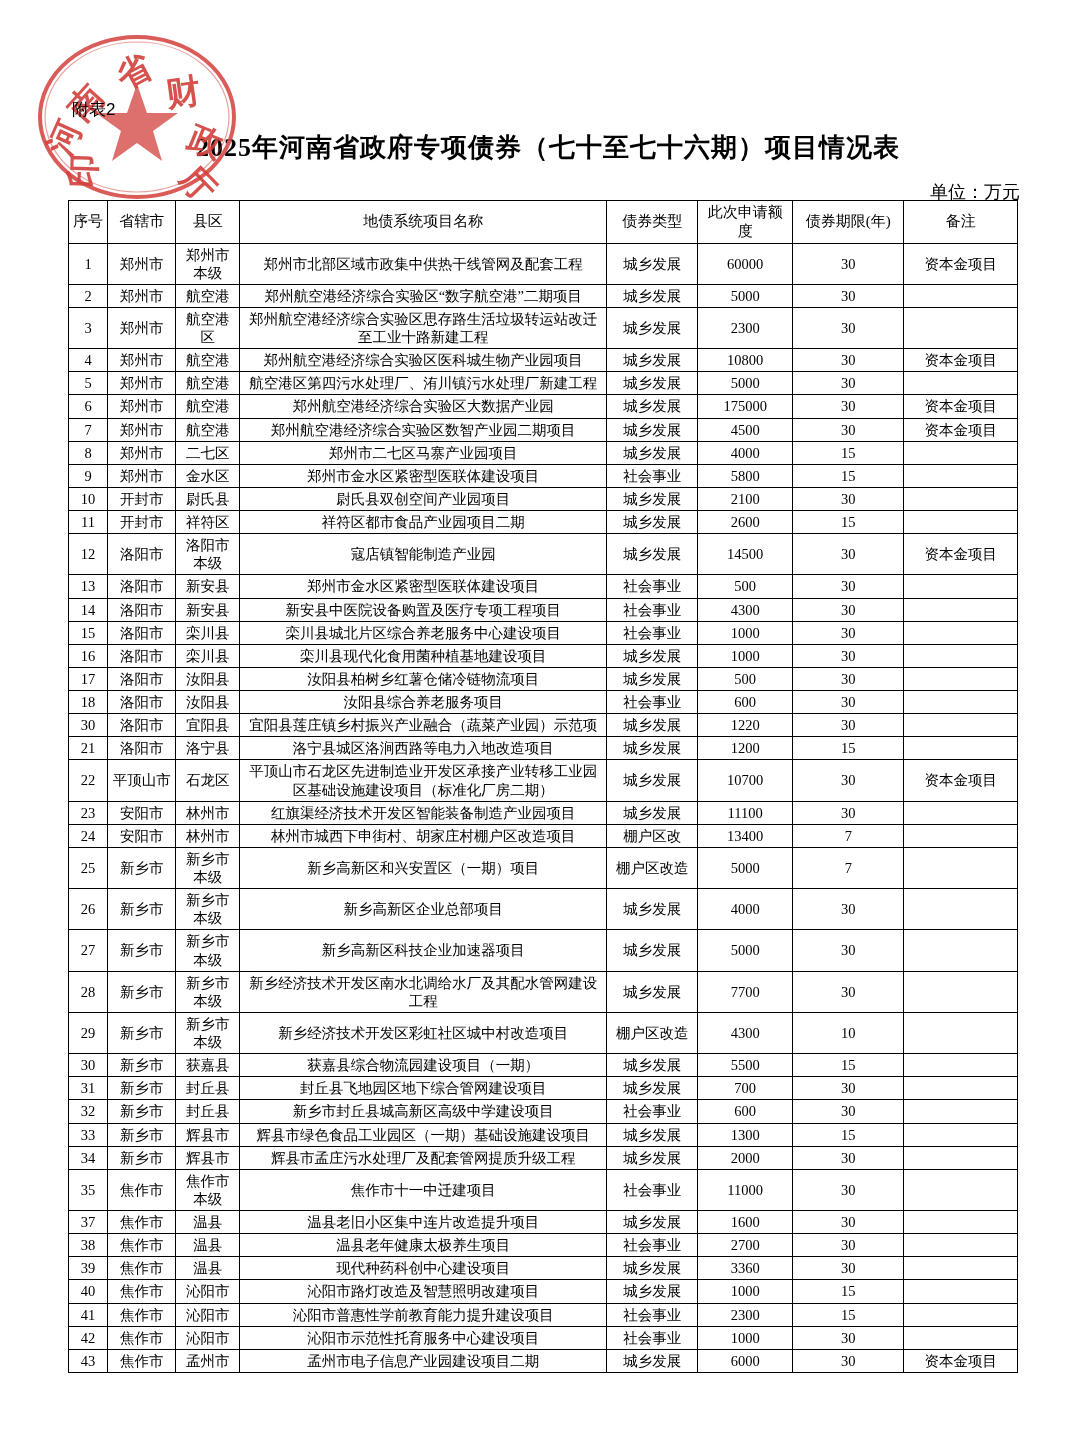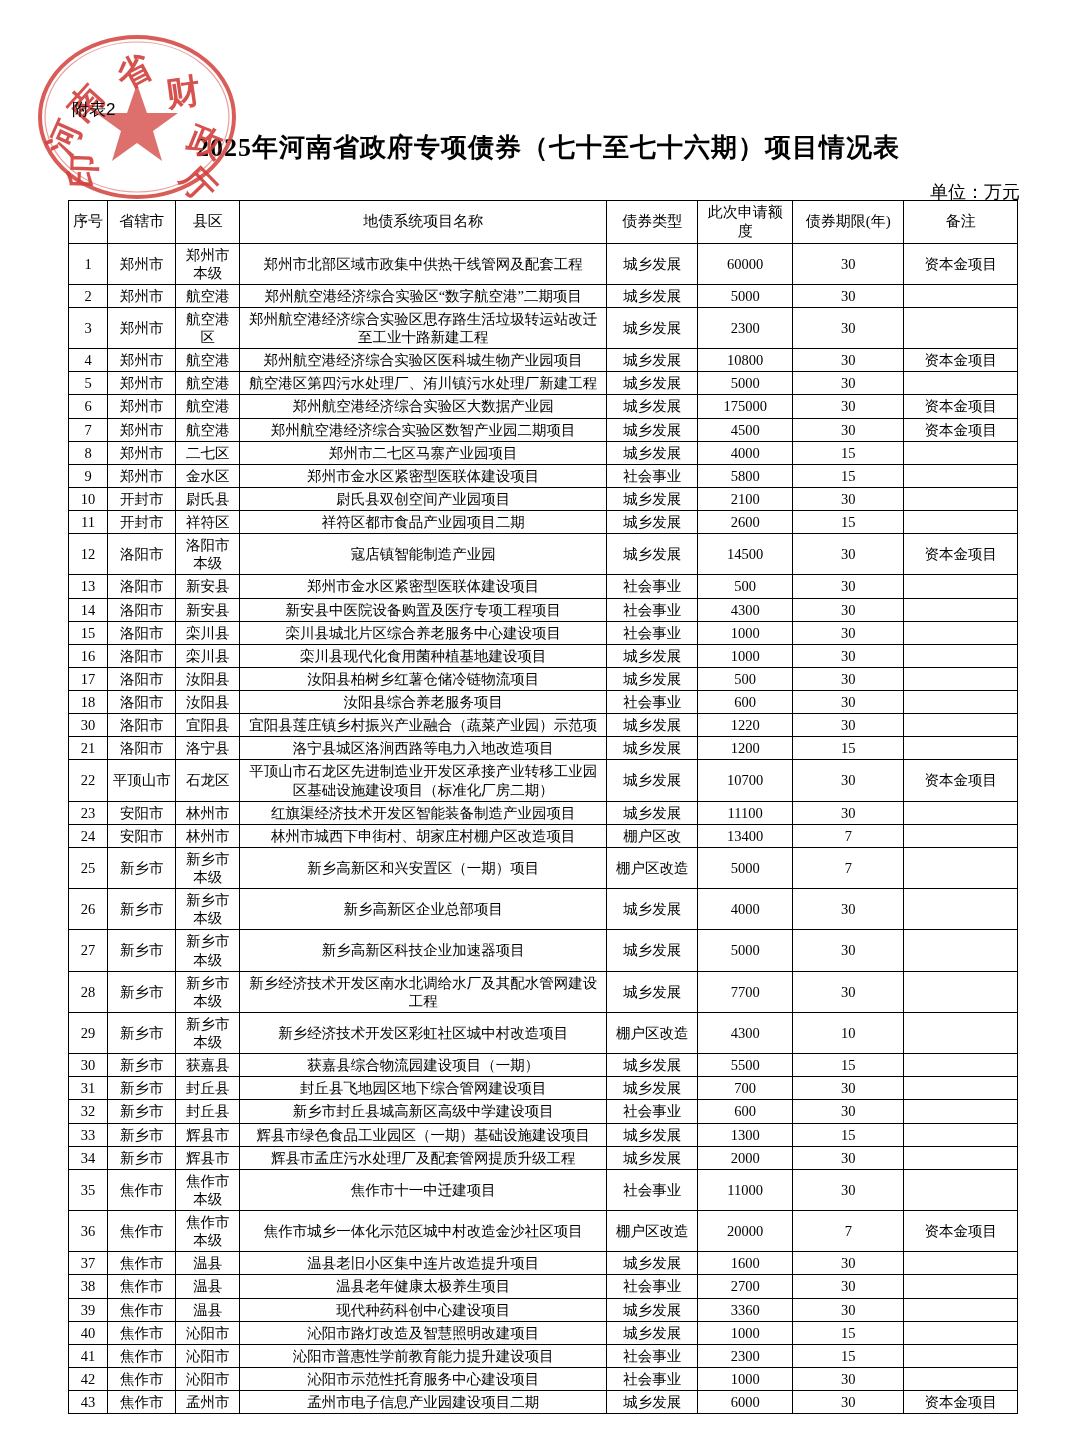--- a/index.html
+++ b/index.html
@@ -475,30 +475,20 @@
           <td>35</td>
           <td>焦作市</td>
           <td>焦作市本级</td>
           <td class="name">焦作市十一中迁建项目</td>
           <td>社会事业</td>
           <td>11000</td>
           <td>30</td>
           <td></td>
         </tr>
         <tr>
-          <td>36</td>
-          <td>焦作市</td>
-          <td>焦作市本级</td>
-          <td class="name">焦作市城乡一体化示范区城中村改造金沙社区项目</td>
-          <td>棚户区改造</td>
-          <td>20000</td>
-          <td>7</td>
-          <td>资本金项目</td>
-        </tr>
-        <tr>
           <td>37</td>
           <td>焦作市</td>
           <td>温县</td>
           <td class="name">温县老旧小区集中连片改造提升项目</td>
           <td>城乡发展</td>
           <td>1600</td>
           <td>30</td>
           <td></td>
         </tr>
         <tr>

